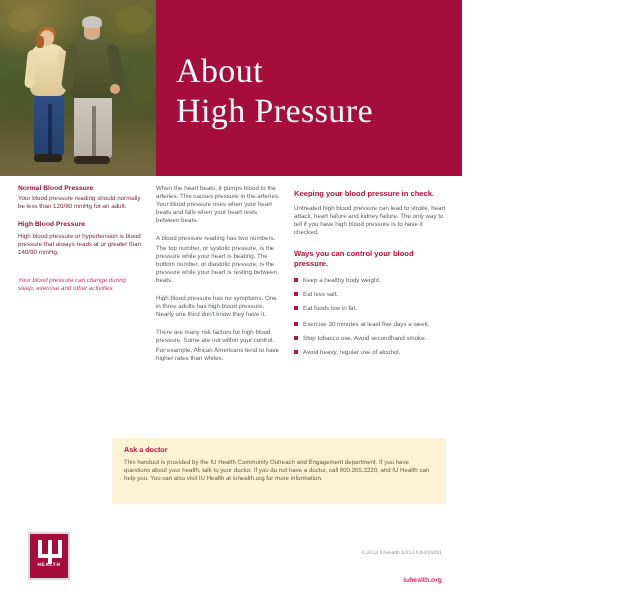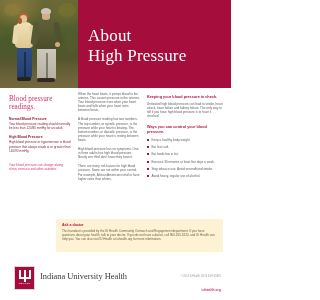--- a/index.html
+++ b/index.html
@@ -183,21 +183,20 @@
     <div class="hero-band"></div>
     <div class="hero-title">
       <span>About</span>
       <span class="l2">High Pressure</span>
     </div>
   </div>
 
   <div class="cols">
 
     <div class="col col1">
-      <div class="c1-head">Blood pressure readings.</div>
       <div class="sub">Normal Blood Pressure</div>
       <div class="body">Your blood pressure reading should normally be less than 120/80 mmHg for an adult.</div>
       <div class="sub">High Blood Pressure</div>
       <div class="body">High blood pressure or hypertension is blood pressure that always reads at or greater than 140/90 mmHg.</div>
       <div class="pullquote">Your blood pressure can change during sleep, exercise and other activities.</div>
     </div>
 
     <div class="col col2">
       <div class="body">When the heart beats, it pumps blood to the arteries. This causes pressure in the arteries. Your blood pressure rises when your heart beats and falls when your heart rests between beats.</div>
       <div class="body">A blood pressure reading has two numbers. The top number, or systolic pressure, is the pressure while your heart is beating. The bottom number, or diastolic pressure, is the pressure while your heart is resting between beats.</div>
@@ -228,18 +227,17 @@
   <div class="footer">
     <div class="logo-mark">
       <div class="trident">
         <i class="t-l"></i>
           <i class="t-c"></i>
           <i class="t-r"></i>
           <i class="t-b"></i>
       </div>
       <div class="logo-sub">HEALTH</div>
     </div>
-    <div class="logo-text">Indiana University Health</div>
     <div class="copyright">© 2013 IUHealth  10/13  IUH#26891</div>
     <div class="site">iuhealth.org</div>
   </div>
 
 </div>
 
 </body></html>

